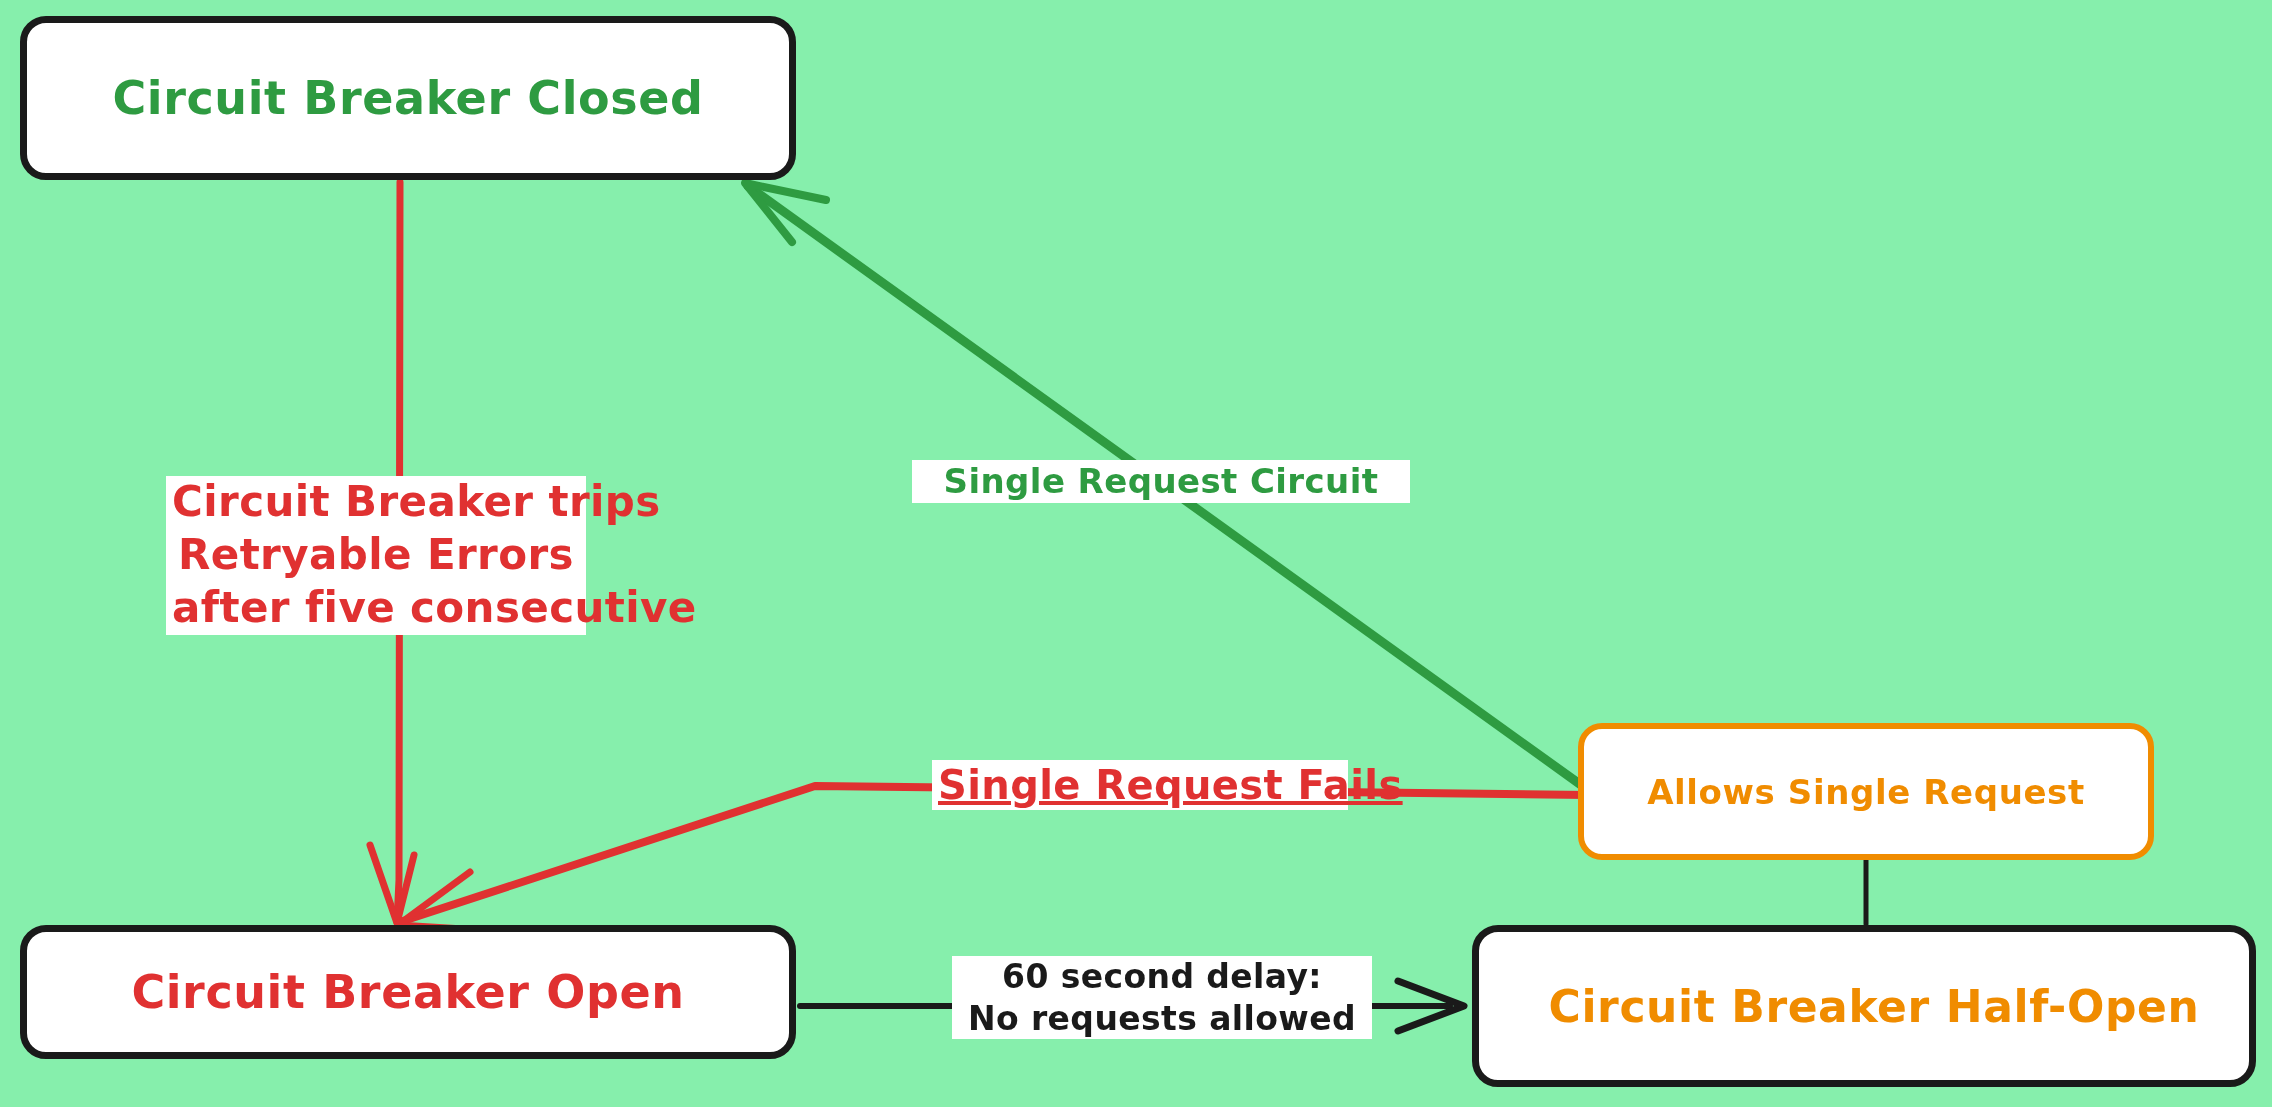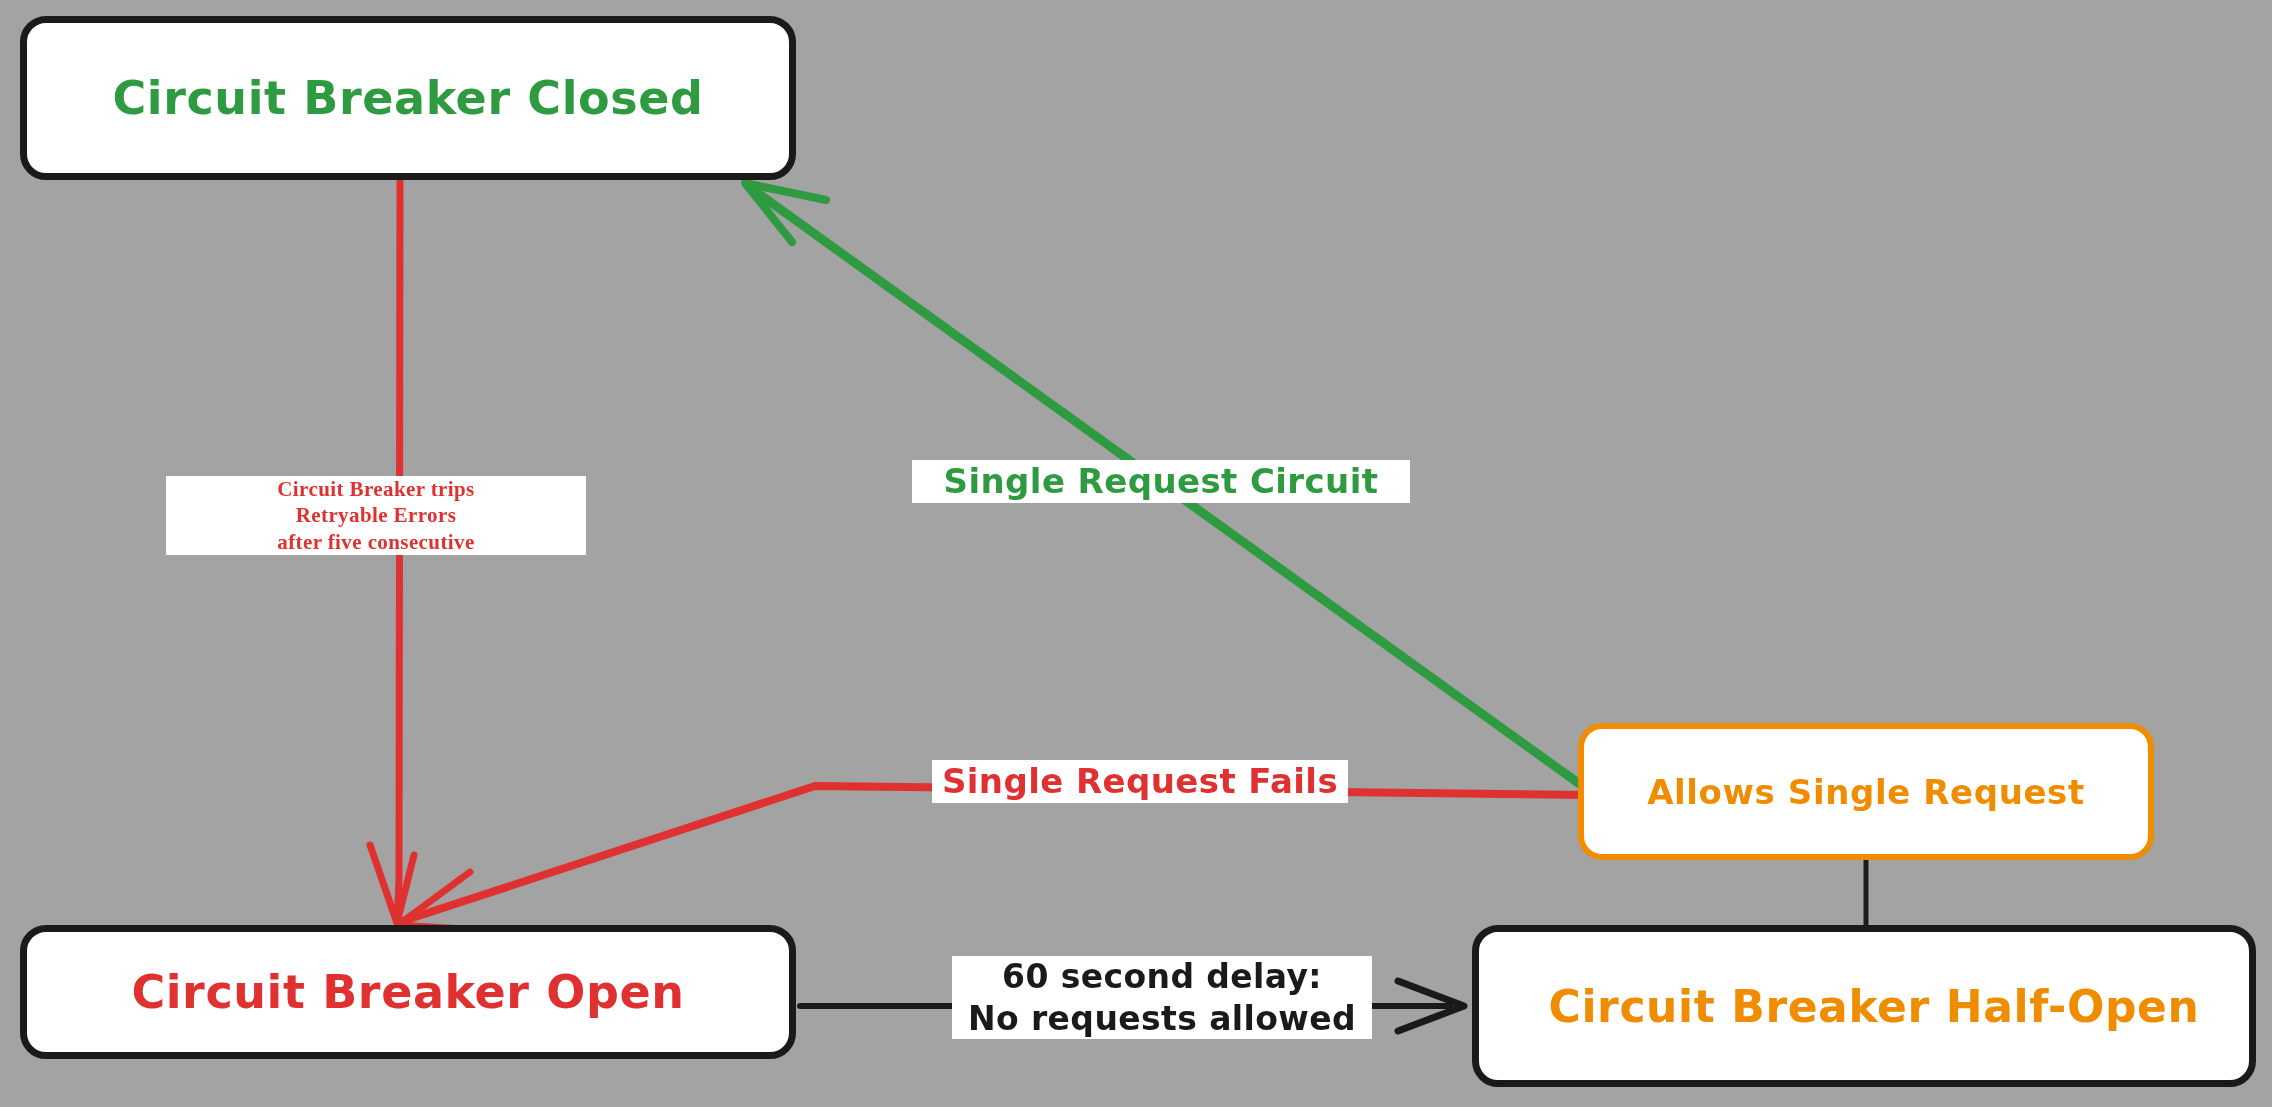--- a/index.html
+++ b/index.html
@@ -7,21 +7,21 @@
     padding: 0;
     background: #ffffff;
   }
   body {
     font-family: "DejaVu Sans", sans-serif;
   }
   #canvas {
     position: relative;
     width: 2272px;
     height: 1107px;
-    background: #a3a3a3;
+    background: #86efac;
     overflow: hidden;
   }
   #edges {
     position: absolute;
     left: 0;
     top: 0;
     width: 2272px;
     height: 1107px;
   }
   .node {
@@ -116,31 +116,31 @@
   </div>
 
   <div class="node node-black" id="node-halfopen">
     <span class="node-label" style="color:#f08c00; font-size:44px;margin-left:20px;">Circuit Breaker Half-Open</span>
   </div>
 
   <div class="node node-orange" id="node-allows">
     <span class="node-label" style="color:#f08c00; font-size:34px;">Allows Single Request</span>
   </div>
 
-  <div class="edge-label" id="label-trips" style="color:#e03131; font-size:21px;font-family:Liberation Serif, serif;">
+  <div class="edge-label" id="label-trips" style="color:#e03131; font-size:42px;">
     <div>Circuit Breaker trips</div>
     <div>Retryable Errors</div>
     <div>after five consecutive</div>
   </div>
 
   <div class="edge-label" id="label-succeeds" style="color:#2e9b41; font-size:34px;">
     <div>Single Request Circuit</div>
   </div>
 
-  <div class="edge-label" id="label-fails" style="color:#e03131; font-size:34px;">
+  <div class="edge-label" id="label-fails" style="color:#e03131; font-size:40px;text-decoration:underline;">
     <div>Single Request Fails</div>
   </div>
 
   <div class="edge-label" id="label-delay" style="color:#1a1a1a; font-size:33px;">
     <div>60 second delay:</div>
     <div>No requests allowed</div>
   </div>
 
 </div>
 

